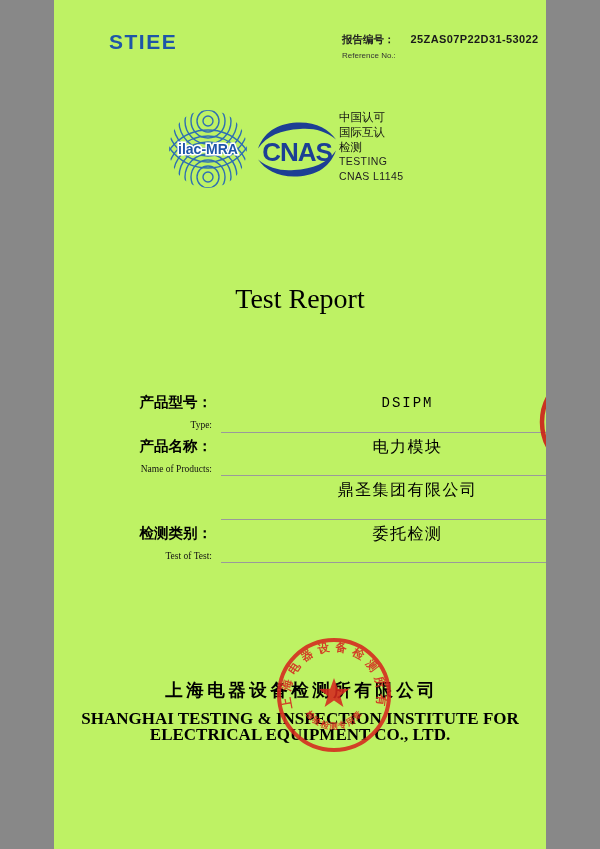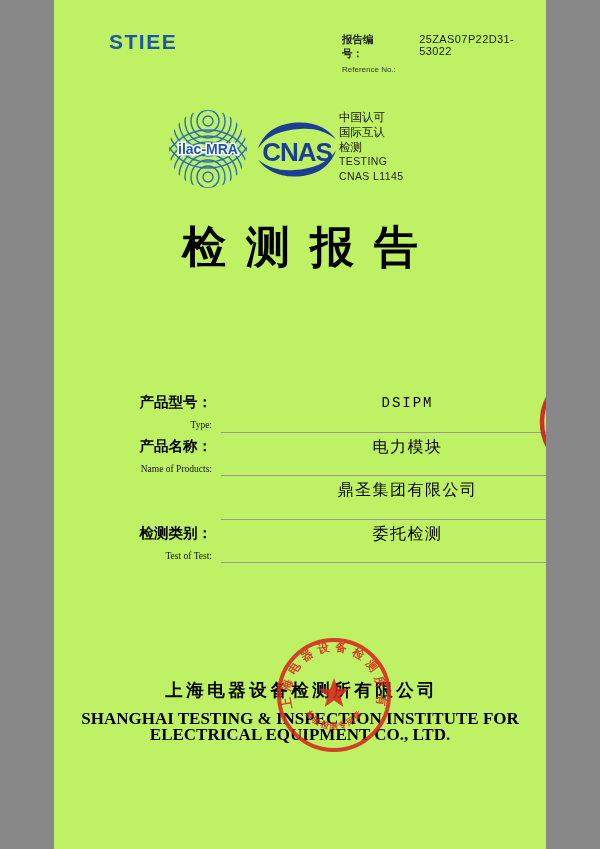--- a/index.html
+++ b/index.html
@@ -9,23 +9,23 @@
     background:#bef264; overflow:hidden;
     font-family:"Liberation Sans","DejaVu Sans",sans-serif; color:#111;
   }
 
   
   .brand-logo {
     position:absolute; left:55px; top:30px;
     font-size:21px; font-weight:800; letter-spacing:1.5px; color:#1e56a8;
   }
   .report-block { position:absolute; left:288px; top:33px; }
-  .report-line1 { display:flex; align-items:baseline;gap:9px; }
+  .report-line1 { display:flex; align-items:baseline; }
   .report-no-label { font-size:10.5px; font-weight:700; color:#222; }
-  .report-no-value { font-size:11px; font-weight:400; color:#1a1a1a; margin-left:16px; letter-spacing:0.4px; }
+  .report-no-value { font-size:11px; font-weight:700; color:#1a1a1a; margin-left:16px; letter-spacing:0.4px; }
   .reference-label { font-size:8px; color:#333; margin-top:4px; }
   .qr { position:absolute; left:506px; top:34px; width:46px; height:46px; }
 
   
   .ilac-logo { position:absolute; left:114px; top:109px; width:80px; height:80px; }
   .cnas-logo { position:absolute; left:201px; top:121px; width:84px; height:57px; }
   .accred-text { position:absolute; left:285px; top:110px; line-height:14.8px; }
   .accred-text .zh { font-size:11.5px; color:#111; }
   .accred-text .en { font-size:10.5px; color:#222; letter-spacing:0.4px; }
 
@@ -321,21 +321,21 @@
   </svg>
 
   <div class="accred-text">
     <div class="zh">中国认可</div>
     <div class="zh">国际互认</div>
     <div class="zh">检测</div>
     <div class="en">TESTING</div>
     <div class="en">CNAS L1145</div>
   </div>
 
-  <div class="doc-title">检测报告</div>
+  <div class="doc-subtitle">Test Report</div>
 
   <div class="fields">
 
     <div class="field-row">
       <div class="field-labels">
         <div class="label-zh">产品型号：</div>
         <div class="label-en">Type:</div>
       </div>
       <div class="value-line">
         <span class="value-mono">DSIPM</span>

